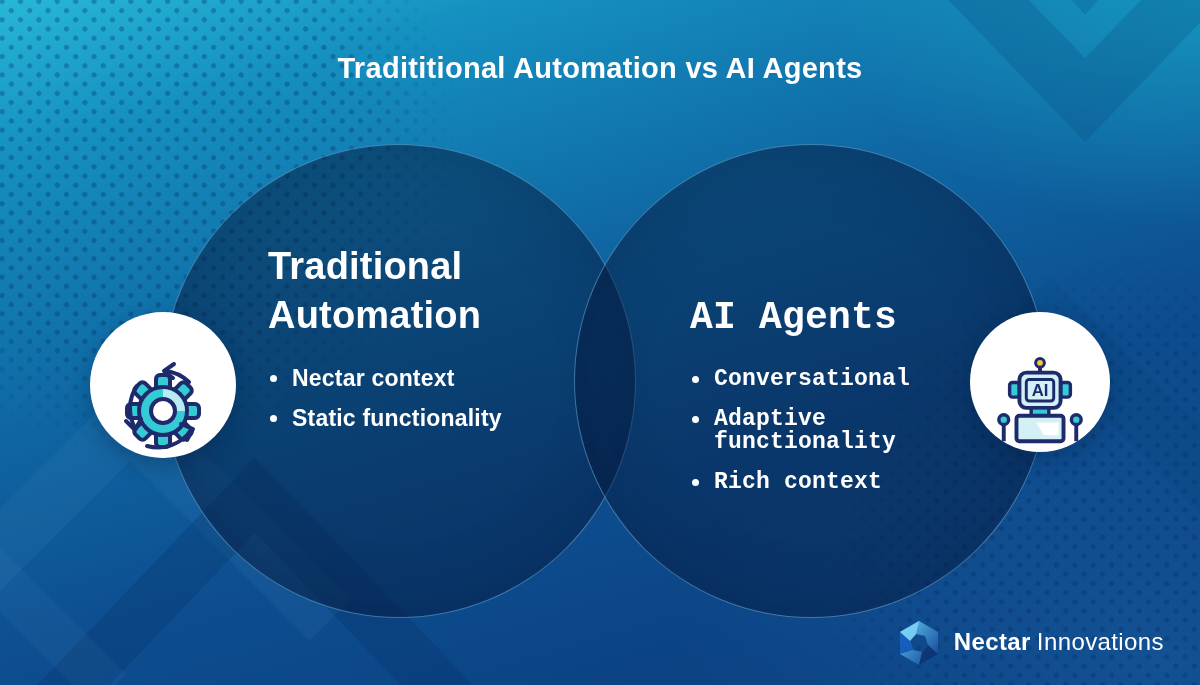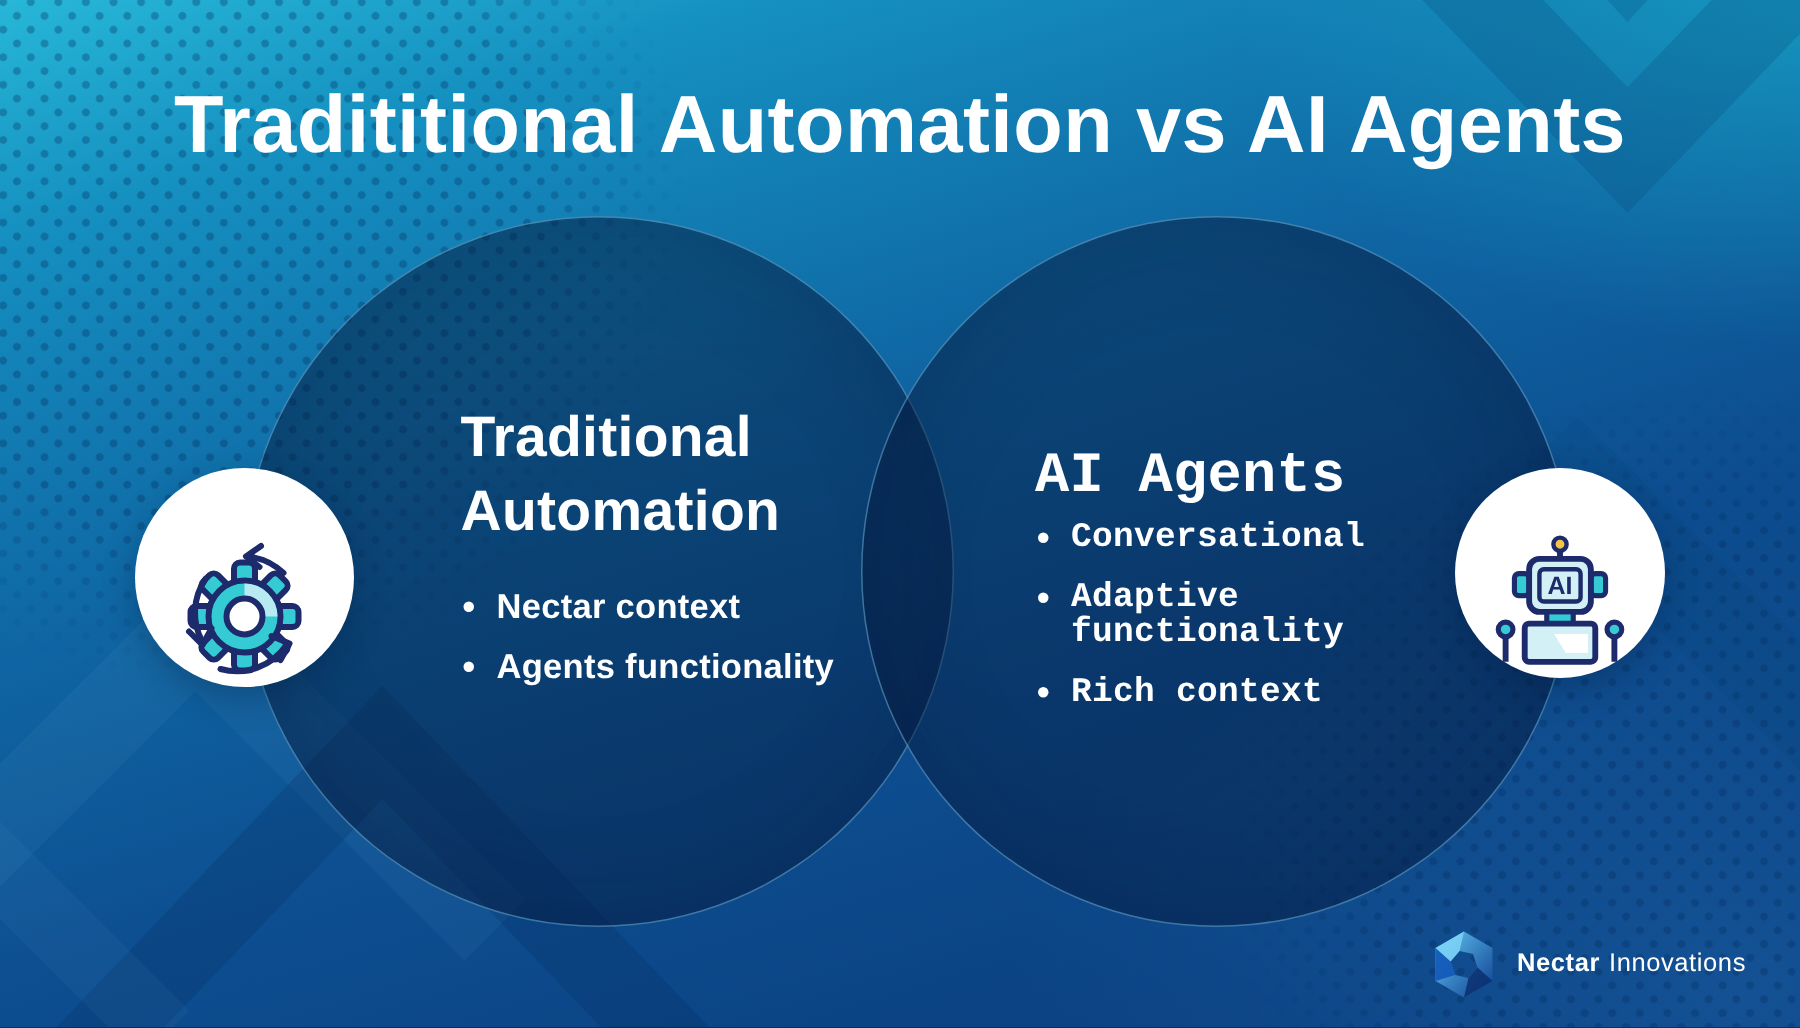--- a/index.html
+++ b/index.html
@@ -27,30 +27,30 @@
     position:absolute; z-index:2; width:472px; height:472px; border-radius:50%;
     background: rgba(6,28,62,.44);
     border:1.5px solid rgba(124,192,234,.48);
     box-shadow: inset 0 0 70px rgba(4,20,50,.22);
   }
   .circle-left  { left:162px; top:144px; }
   .circle-right { left:574px; top:144px; }
   
   .title {
     position:absolute; z-index:3; left:0; right:0; top:52px; text-align:center;
-    font-size:54px; font-weight:700; letter-spacing:.3px; margin:0;
+    font-size:29px; font-weight:700; letter-spacing:.3px; margin:0;
   }
   
   .section { position:absolute; z-index:3; width:322px; }
-  .section-left  { left:268px; top:268px;margin-left:39px; }
+  .section-left  { left:268px; top:242px; }
   .section-right { left:690px; top:294px;font-family:Liberation Mono, monospace; }
   .section h2 { margin:0; font-size:38px; line-height:1.28; font-weight:700; letter-spacing:.2px; }
   .section ul { list-style:none; margin:0; padding:0; }
   .section-left  ul { margin-top:28px; }
-  .section-right ul { margin-top:4px; }
+  .section-right ul { margin-top:25px; }
   .section li {
     position:relative; padding-left:24px; margin-bottom:17px;
     font-size:23px; font-weight:600; letter-spacing:.2px; line-height:1;
   }
   .section li::before {
     content:""; position:absolute; left:2px; top:8px;
     width:7px; height:7px; border-radius:50%; background:#fff;
   }
   
   .icon-disc {
@@ -59,21 +59,21 @@
     box-shadow: 0 8px 22px rgba(0,25,60,.30);
   }
   .disc-left  { left:90px;  top:312px; width:146px; height:146px; }
   .disc-right { left:970px; top:312px; width:140px; height:140px; }
   
   .brand {
     position:absolute; z-index:3; right:36px; bottom:18px;
     display:flex; align-items:center;
   }
   .brand-mark { width:50px; height:50px; margin-right:10px; }
-  .brand-text { font-size:17px; letter-spacing:.4px; white-space:nowrap; }
+  .brand-text { font-size:24px; letter-spacing:.4px; white-space:nowrap; }
   .brand-bold { font-weight:700; }
   .brand-reg  { font-weight:400; margin-left:6px; }
 </style>
 </head>
 <body>
 
 <div class="canvas">
 
   <div class="dots dots-tl"></div>
   <div class="dots dots-br"></div>
@@ -88,21 +88,21 @@
 
   <div class="big-circle circle-left"></div>
   <div class="big-circle circle-right"></div>
 
   <h1 class="title">Tradititional Automation vs AI Agents</h1>
 
   <div class="section section-left">
     <h2>Traditional Automation</h2>
     <ul>
       <li>Nectar context</li>
-      <li>Agents functionality</li>
+      <li>Static functionality</li>
     </ul>
   </div>
 
   <div class="section section-right">
     <h2>AI Agents</h2>
     <ul>
       <li>Conversational</li>
       <li>Adaptive functionality</li>
       <li>Rich context</li>
     </ul>

